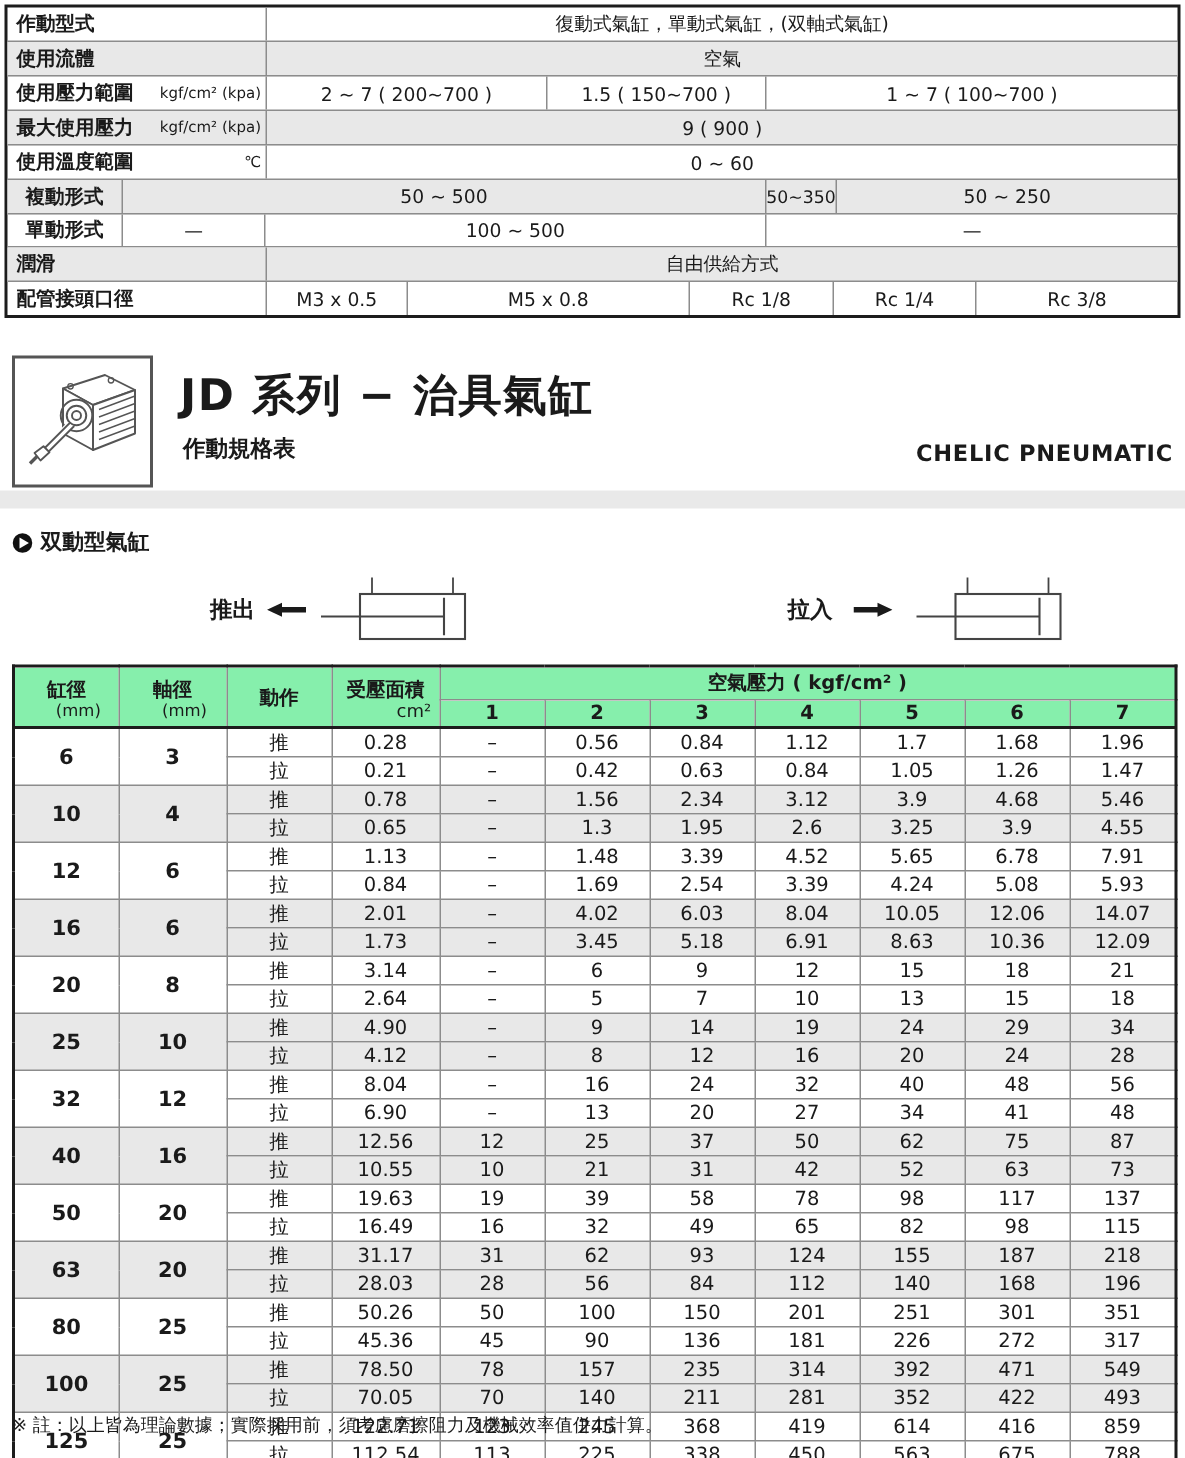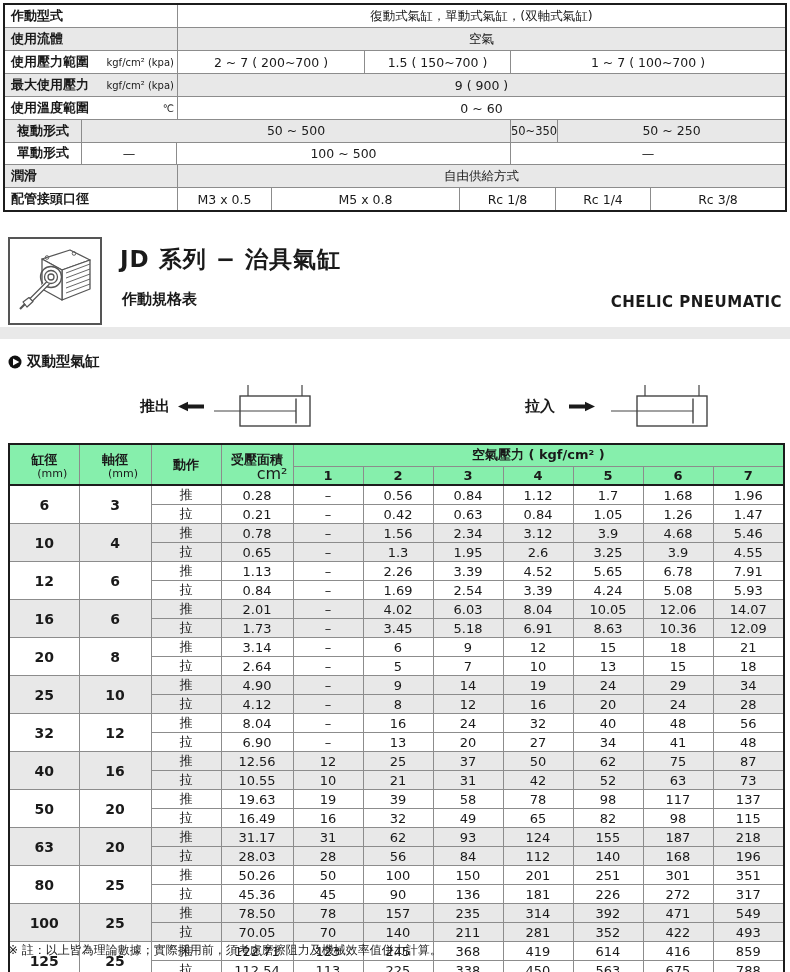--- a/index.html
+++ b/index.html
@@ -44,21 +44,21 @@
   .srow.inner:last-child{border-bottom:none;}
   .sublabel{width:77px;font-weight:bold;font-size:13px;}
 
   
   .logo-box{
     position:absolute;left:8px;top:237px;width:90px;height:84px;
     border:2px solid #555;background:#fff;display:flex;align-items:center;justify-content:center;
   }
   .title{
     position:absolute;left:120px;top:244px;
-    font-size:23px;font-weight:bold;letter-spacing:1px;
+    font-size:29px;font-weight:bold;letter-spacing:1px;
   }
   .subtitle{position:absolute;left:122px;top:290px;font-size:15px;font-weight:bold;}
   .brand{position:absolute;right:8px;top:293px;font-size:15px;font-weight:bold;letter-spacing:0.5px;}
   .gray-bar{position:absolute;left:0;top:327px;width:790px;height:12px;background:#e9e9e9;}
 
   
   .sec-head{position:absolute;left:8px;top:352px;display:flex;align-items:center;gap:5px;}
   .sec-head .txt{font-size:14.5px;font-weight:bold;}
   .schem{position:absolute;display:flex;align-items:center;gap:8px;}
   .schem .lbl{font-size:15px;font-weight:bold;}
@@ -77,21 +77,21 @@
   }
   #main-table thead{border-bottom:2px solid #1c1c1c;}
   #main-table thead th{font-size:13px;font-weight:bold;background:#86efac;}
   #main-table thead tr:first-child{height:22px;}
   #main-table thead tr:last-child{height:19px;}
   #main-table tbody td{font-size:13px;height:16px;}
   #main-table tbody tr.group-start td{border-top:1px solid #4a4a4a;}
   #main-table tbody tr.shaded td{background:#e8e8e8;}
   #main-table td.bore,#main-table td.rod{font-weight:bold;font-size:14px;}
   .hdr-sub{font-weight:normal;font-size:11px;line-height:10px;padding-left:16px;}
-  .area-th .cm2{font-weight:normal;font-size:16px;text-align:right;padding-right:5px;line-height:10px;}
+  .area-th .cm2{font-weight:normal;font-size:12px;text-align:right;padding-right:5px;line-height:10px;}
 
   .note{position:absolute;left:8px;top:942px;font-size:12px;}
 </style>
 </head>
 <body>
 
 <div class="page">
 
   <div class="spec">
 
@@ -324,21 +324,21 @@
           <td class="val">3.25</td>
           <td class="val">3.9</td>
           <td class="val">4.55</td>
         </tr>
         <tr class="group-start">
           <td class="bore" rowspan="2">12</td>
           <td class="rod" rowspan="2">6</td>
           <td class="action">推</td>
           <td class="area">1.13</td>
           <td class="val">–</td>
-          <td class="val">2.26</td>
+          <td class="val">1.48</td>
           <td class="val">3.39</td>
           <td class="val">4.52</td>
           <td class="val">5.65</td>
           <td class="val">6.78</td>
           <td class="val">7.91</td>
         </tr>
         <tr class="">
           <td class="action">拉</td>
           <td class="area">0.84</td>
           <td class="val">–</td>

